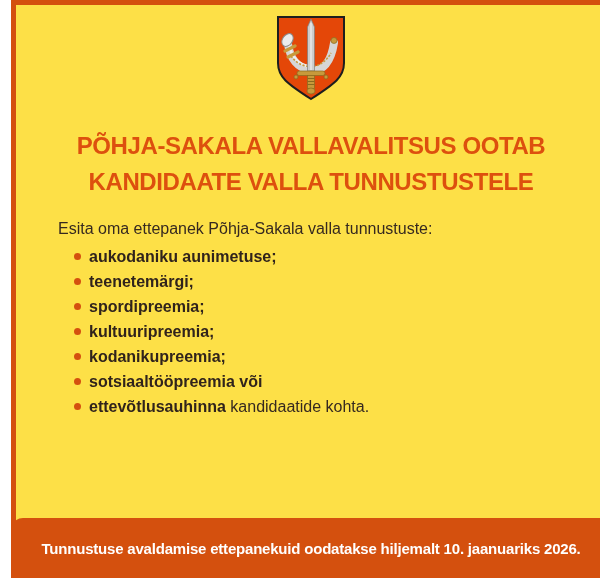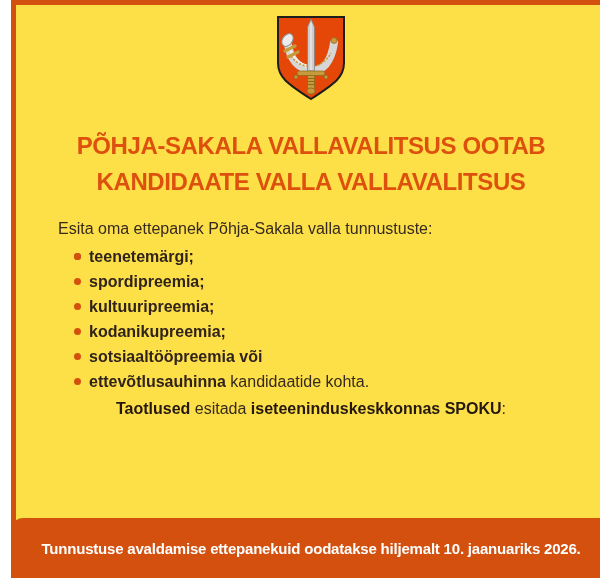--- a/index.html
+++ b/index.html
@@ -123,36 +123,35 @@
       <rect class="gold" x="31.5" y="60.5" width="7" height="13"></rect>
       <line class="gripline" x1="31.5" y1="63.5" x2="38.5" y2="63.5"></line>
       <line class="gripline" x1="31.5" y1="66.5" x2="38.5" y2="66.5"></line>
       <line class="gripline" x1="31.5" y1="69.5" x2="38.5" y2="69.5"></line>
       <ellipse class="gold" cx="35" cy="76" rx="4" ry="3"></ellipse>
     </g>
   </svg>
 
   <h1 class="title">
     <span>PÕHJA-SAKALA VALLAVALITSUS OOTAB</span>
-    <span>KANDIDAATE VALLA VALLAVALITSUS</span>
+    <span>KANDIDAATE VALLA TUNNUSTUSTELE</span>
   </h1>
 
 
   <p class="intro">Esita oma ettepanek Põhja-Sakala valla tunnustuste:</p>
 
   <ul class="bullets">
-    <li><span class="dot"></span><span class="rest"></span></li>
+    <li><span class="dot"></span><strong>aukodaniku aunimetuse;</strong><span class="rest"></span></li>
     <li><span class="dot"></span><strong>teenetemärgi;</strong><span class="rest"></span></li>
     <li><span class="dot"></span><strong>spordipreemia;</strong><span class="rest"></span></li>
     <li><span class="dot"></span><strong>kultuuripreemia;</strong><span class="rest"></span></li>
     <li><span class="dot"></span><strong>kodanikupreemia;</strong><span class="rest"></span></li>
     <li><span class="dot"></span><strong>sotsiaaltööpreemia või</strong><span class="rest"></span></li>
     <li><span class="dot"></span><strong>ettevõtlusauhinna</strong><span class="rest"> kandidaatide kohta.</span></li>
   </ul>
 
-  <p class="apply"><strong>Taotlused</strong> <span>esitada</span> <strong>iseteeninduskeskkonnas SPOKU</strong><span>:</span></p>
 
 
   <div class="deadline-bar">
     <span>Tunnustuse avaldamise ettepanekuid oodatakse hiljemalt 10. jaanuariks 2026.</span>
   </div>
 
 </div>
 
 </body></html>

